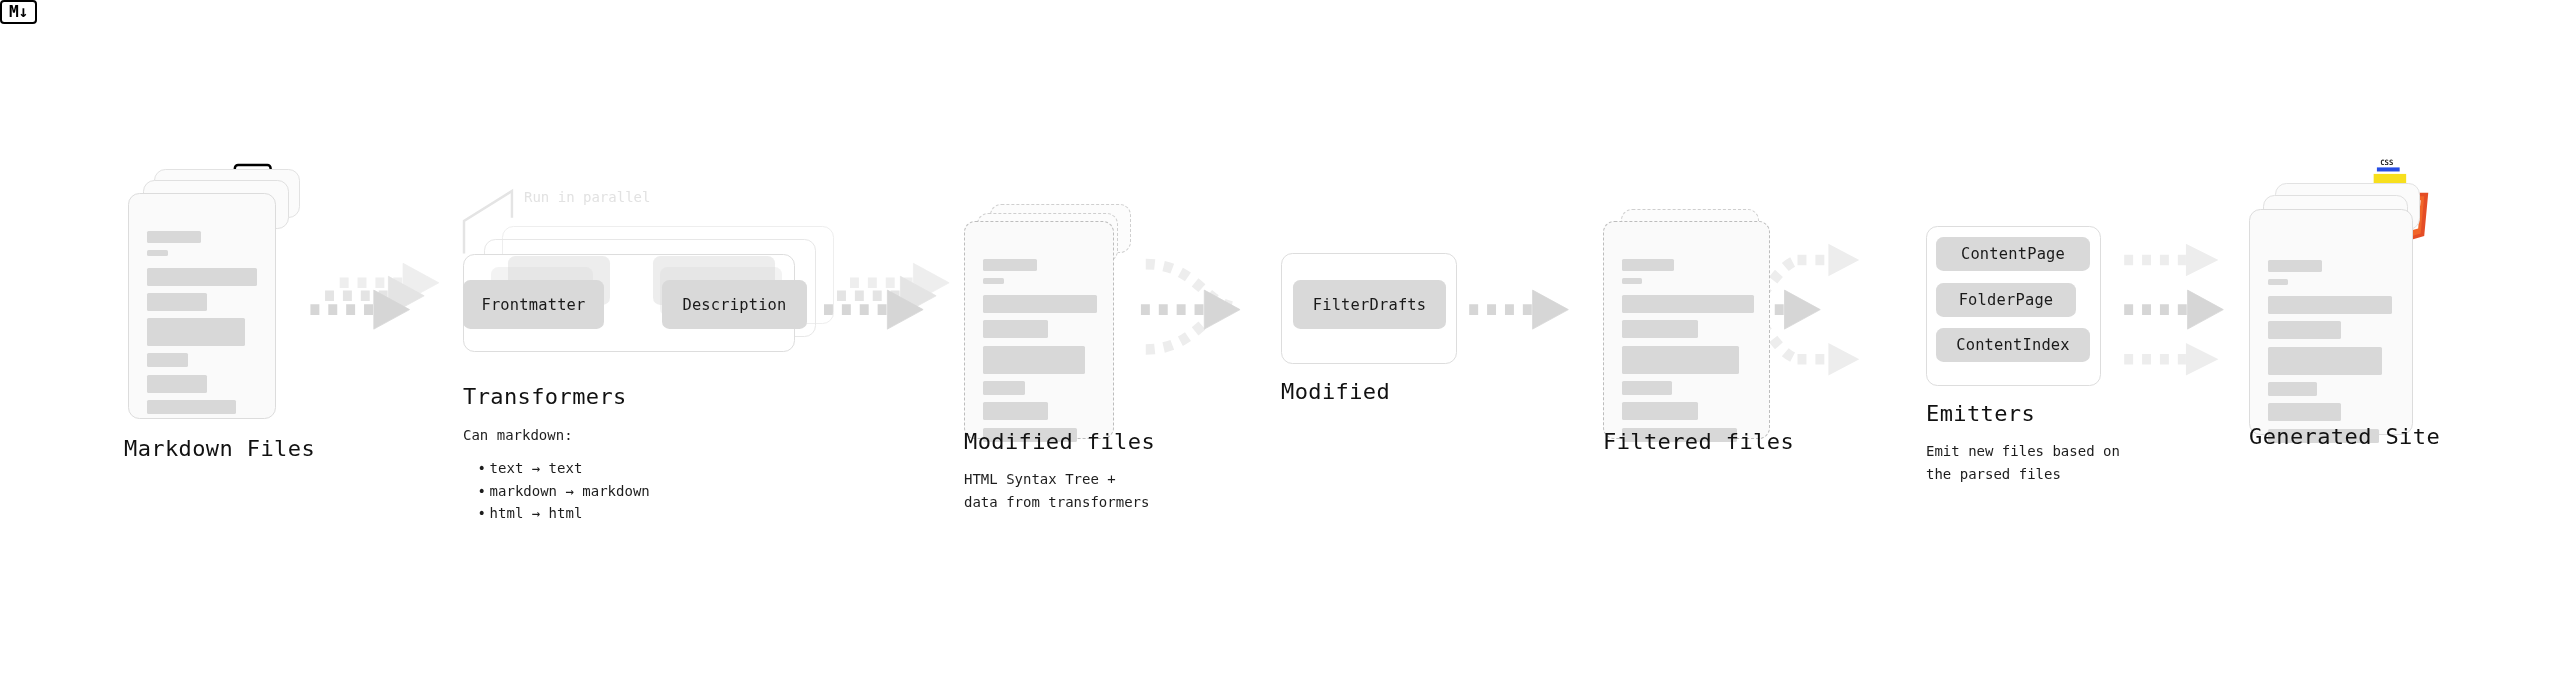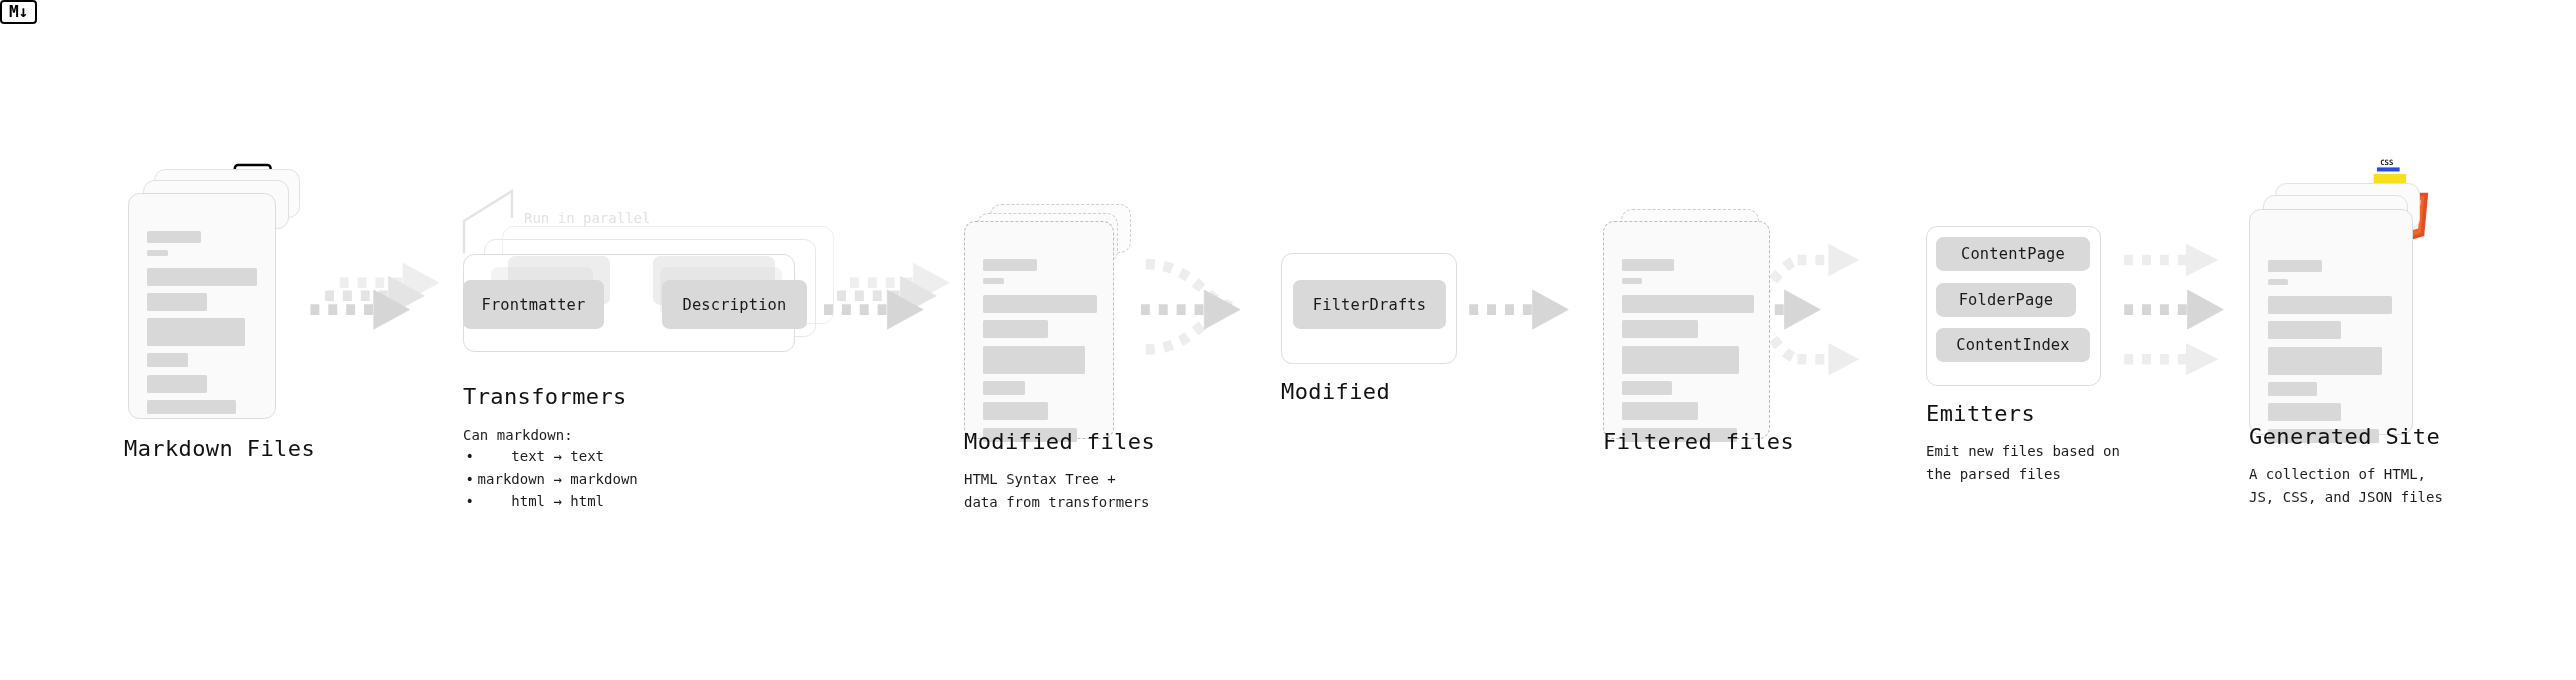--- a/index.html
+++ b/index.html
@@ -100,34 +100,33 @@
     line-height: 1.62;
     color: #1d1d1d;
     white-space: pre-line;
   }
   .list {
     position: absolute;
     font-size: 14px;
     line-height: 1.62;
     color: #1d1d1d;
   }
-  .list ul { margin: 0; padding: 0 0 0 14.6px; list-style: none; text-align: center; }
+  .list ul { margin: 12px; padding: 0 0 0 14.6px; list-style: none; }
   .list li { position: relative; white-space: nowrap; }
   .list li::before {
     content: "\2022";
     position: absolute;
     left: -12.2px;
     color: #1d1d1d;
   }
   .annot {
     position: absolute;
     font-size: 14px;
     color: #e2e2e2;
     white-space: nowrap;
-    margin-top: 21px;
   }
 
   
   .svg-layer {
     position: absolute;
     left: 0; top: 0;
     width: 2576px;
     height: 681px;
     pointer-events: none;
   }
@@ -379,17 +378,15 @@
         <div class="bar" style="width:114px; height:28px;"></div>
         <div class="bar" style="width:49px;  height:14px;"></div>
         <div class="bar" style="width:73px;  height:18px;"></div>
         <div class="bar" style="width:111px; height:14px;"></div>
       </div>
     </div>
   </div>
 
   <div class="title" style="left:2249px; top:424px;">Generated Site</div>
 
-  <div class="subtitle" style="left:2249px; top:463px;">A collection of HTML,
-JS, CSS, and JSON files</div>
 
 </div>
 
 
 </body></html>

